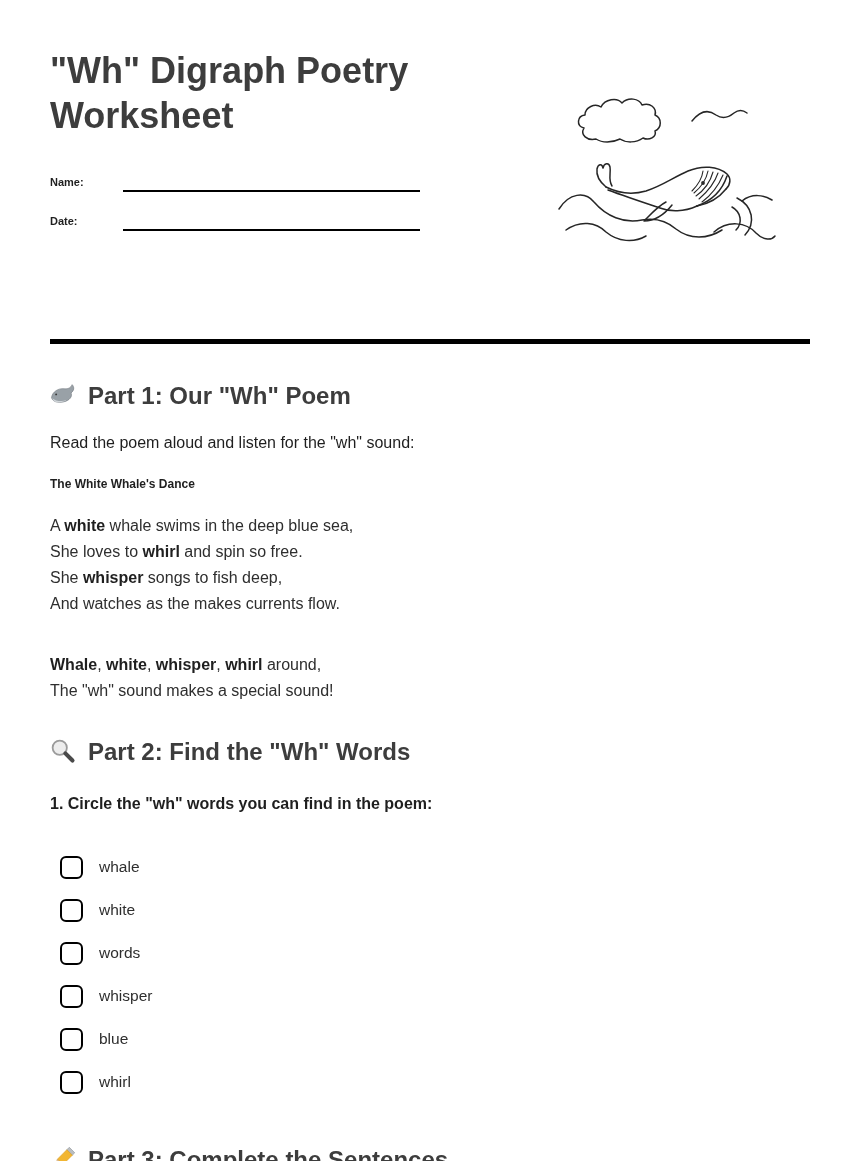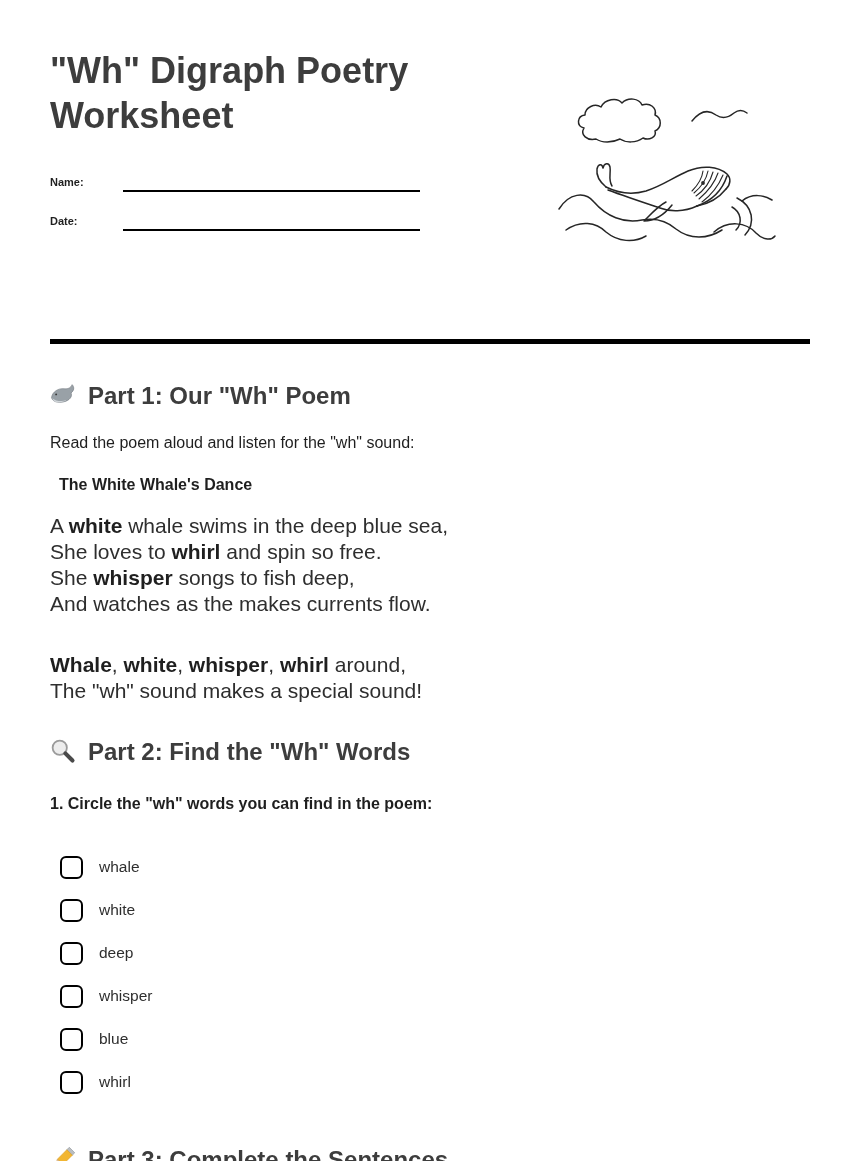--- a/index.html
+++ b/index.html
@@ -68,27 +68,27 @@
   .sec-icon{width:27px;height:27px;display:inline-flex;flex:0 0 auto;}
   .sec-icon svg{width:27px;height:27px;display:block;}
   .instruction{
     margin:22px 0 0 0;
     font-size:16px;
     font-weight:400;
     color:var(--strongtext);
     line-height:19px;
   }
   .poem-title{
-    margin:23px 0 0 9px;
-    font-size:16px;
+    margin:23px 0 0 0;
+    font-size:12px;
     font-weight:700;
     color:var(--strongtext);
     line-height:19px;
   }
-  .stanza{font-size:21px;line-height:26px;color:var(--body);}
+  .stanza{font-size:16px;line-height:26px;color:var(--body);}
   .stanza.s1{margin-top:19px;}
   .stanza.s2{margin-top:35px;}
   .stanza strong{color:var(--strongtext);}
   .question{
     margin:27px 0 0 0;
     font-size:16px;
     font-weight:700;
     color:var(--strongtext);
     line-height:19px;
   }
@@ -216,21 +216,21 @@
     <div class="check-row">
       <span class="checkbox"></span>
       <span class="check-label">whale</span>
     </div>
     <div class="check-row">
       <span class="checkbox"></span>
       <span class="check-label">white</span>
     </div>
     <div class="check-row">
       <span class="checkbox"></span>
-      <span class="check-label">deep</span>
+      <span class="check-label">words</span>
     </div>
     <div class="check-row">
       <span class="checkbox"></span>
       <span class="check-label">whisper</span>
     </div>
     <div class="check-row">
       <span class="checkbox"></span>
       <span class="check-label">blue</span>
     </div>
     <div class="check-row">

